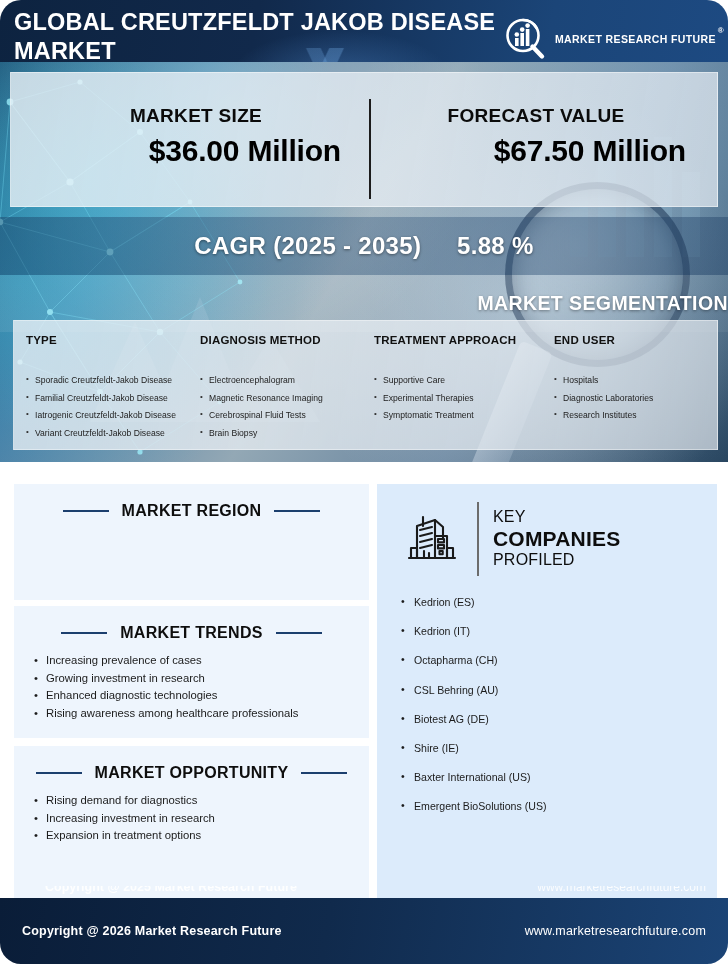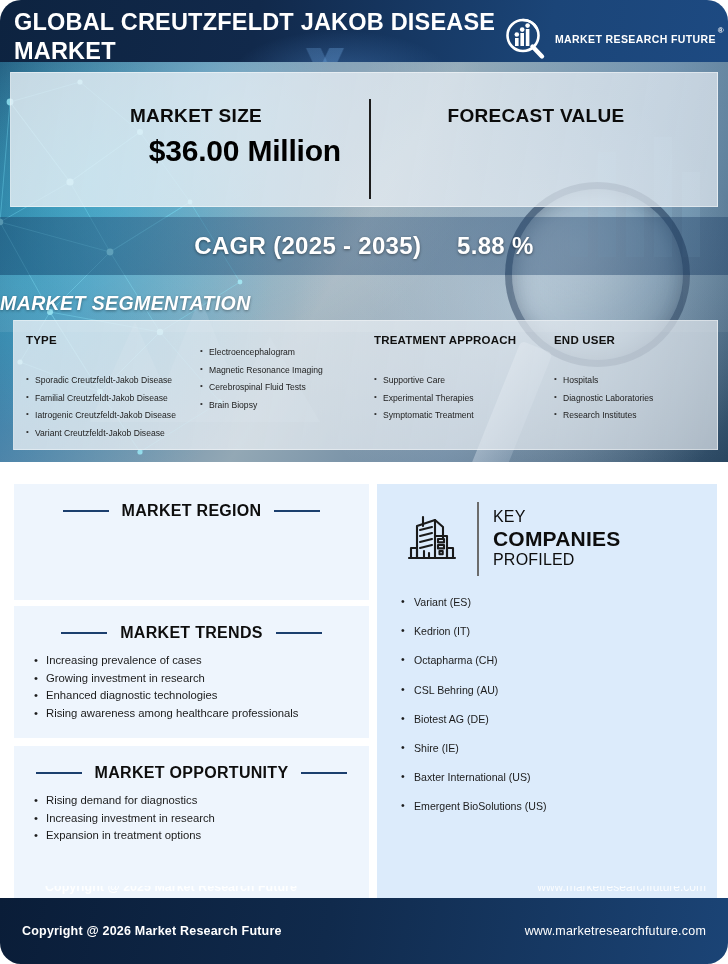--- a/index.html
+++ b/index.html
@@ -93,23 +93,22 @@
     display:flex; align-items:center; justify-content:center;
   }
   .cagr-text {
     color:#ffffff; font-size:24px; font-weight:bold; letter-spacing:.3px;
     text-shadow:0 1px 3px rgba(0,0,0,.45);
   }
   .cagr-gap { display:inline-block; width:22px; }
 
   .seg-title-band {
     position:absolute; left:0; top:213px; width:728px; height:57px;
-    display:flex; align-items:center; justify-content:flex-start;
+    display:flex; align-items:center; justify-content:flex-end;
     background:linear-gradient(90deg,rgba(255,255,255,.08),rgba(255,255,255,.14),rgba(255,255,255,.06));
-    font-style:italic;
   }
   .seg-title {
     color:#ffffff; font-size:19.5px; font-weight:bold; letter-spacing:.4px;
     text-shadow:0 1px 3px rgba(0,0,0,.40);
   }
 
   .seg-card {
     position:absolute; left:13px; top:258px; width:705px; height:130px;
     background:linear-gradient(100deg,rgba(236,242,247,.78),rgba(226,232,238,.70));
     border:1px solid rgba(255,255,255,.40);
@@ -279,20 +278,21 @@
     <div class="mag-handle"></div>
 
     <div class="kpi-card">
       <div class="kpi left">
         <div class="kpi-label">MARKET SIZE</div>
         <div class="kpi-value">$36.00 Million</div>
       </div>
       <div class="kpi-div"></div>
       <div class="kpi right">
         <div class="kpi-label">FORECAST VALUE</div>
+        <div class="kpi-value">$67.50 Million</div>
       </div>
     </div>
 
     <div class="cagr-band">
       <div class="cagr-text">
         <span>CAGR (2025 - 2035)</span>
         <span class="cagr-gap"></span>
         <span>5.88 %</span>
       </div>
     </div>
@@ -305,20 +305,21 @@
       <div class="seg-col c1">
         <div class="seg-head">TYPE</div>
         <ul class="seg-list">
           <li>Sporadic Creutzfeldt-Jakob Disease</li>
           <li>Familial Creutzfeldt-Jakob Disease</li>
           <li>Iatrogenic Creutzfeldt-Jakob Disease</li>
           <li>Variant Creutzfeldt-Jakob Disease</li>
         </ul>
       </div>
       <div class="seg-col c2">
+        <div class="seg-head">DIAGNOSIS METHOD</div>
         <ul class="seg-list">
           <li>Electroencephalogram</li>
           <li>Magnetic Resonance Imaging</li>
           <li>Cerebrospinal Fluid Tests</li>
           <li>Brain Biopsy</li>
         </ul>
       </div>
       <div class="seg-col c3">
         <div class="seg-head">TREATMENT APPROACH</div>
         <ul class="seg-list">
@@ -398,21 +399,21 @@
           </svg>
         </div>
         <div class="kc-rule"></div>
         <div class="kc-words">
           <div>KEY</div>
           <div class="bold">COMPANIES</div>
           <div>PROFILED</div>
         </div>
       </div>
       <ul class="kc-list">
-        <li>Variant (ES)</li>
+        <li>Kedrion (ES)</li>
         <li>Kedrion (IT)</li>
         <li>Octapharma (CH)</li>
         <li>CSL Behring (AU)</li>
         <li>Biotest AG (DE)</li>
         <li>Shire (IE)</li>
         <li>Baxter International (US)</li>
         <li>Emergent BioSolutions (US)</li>
       </ul>
     </div>
   </div>

